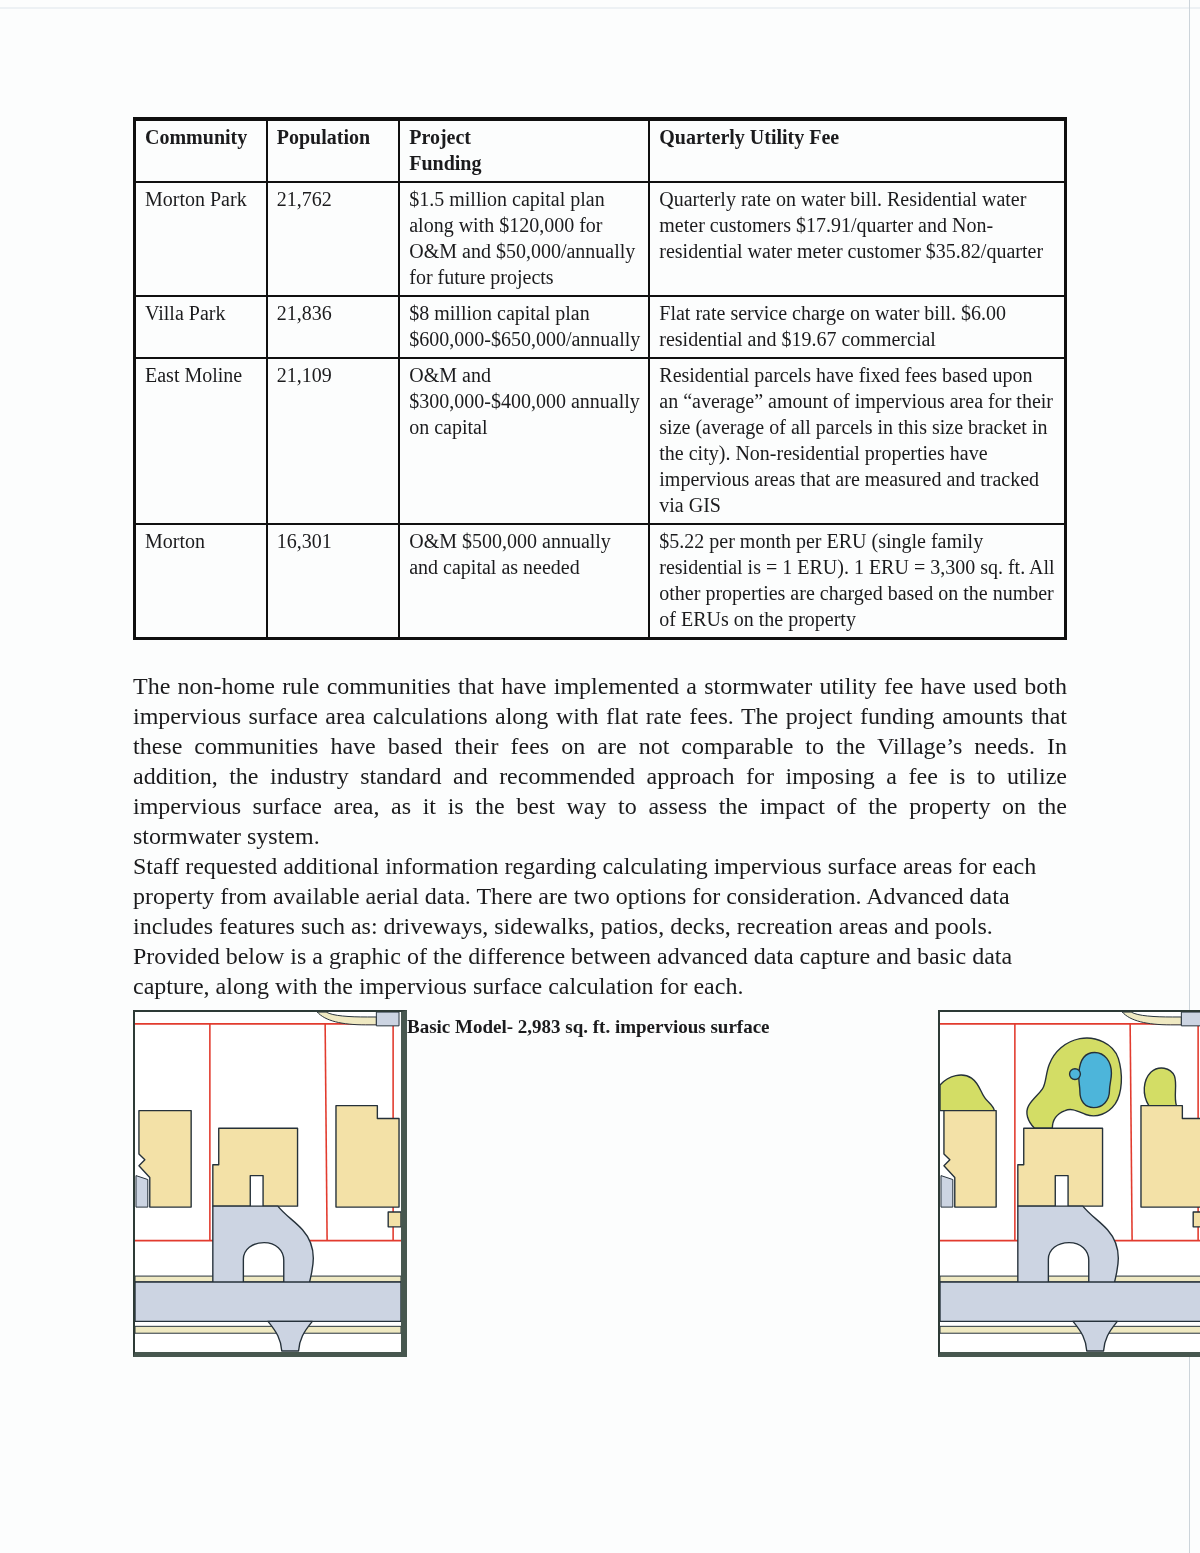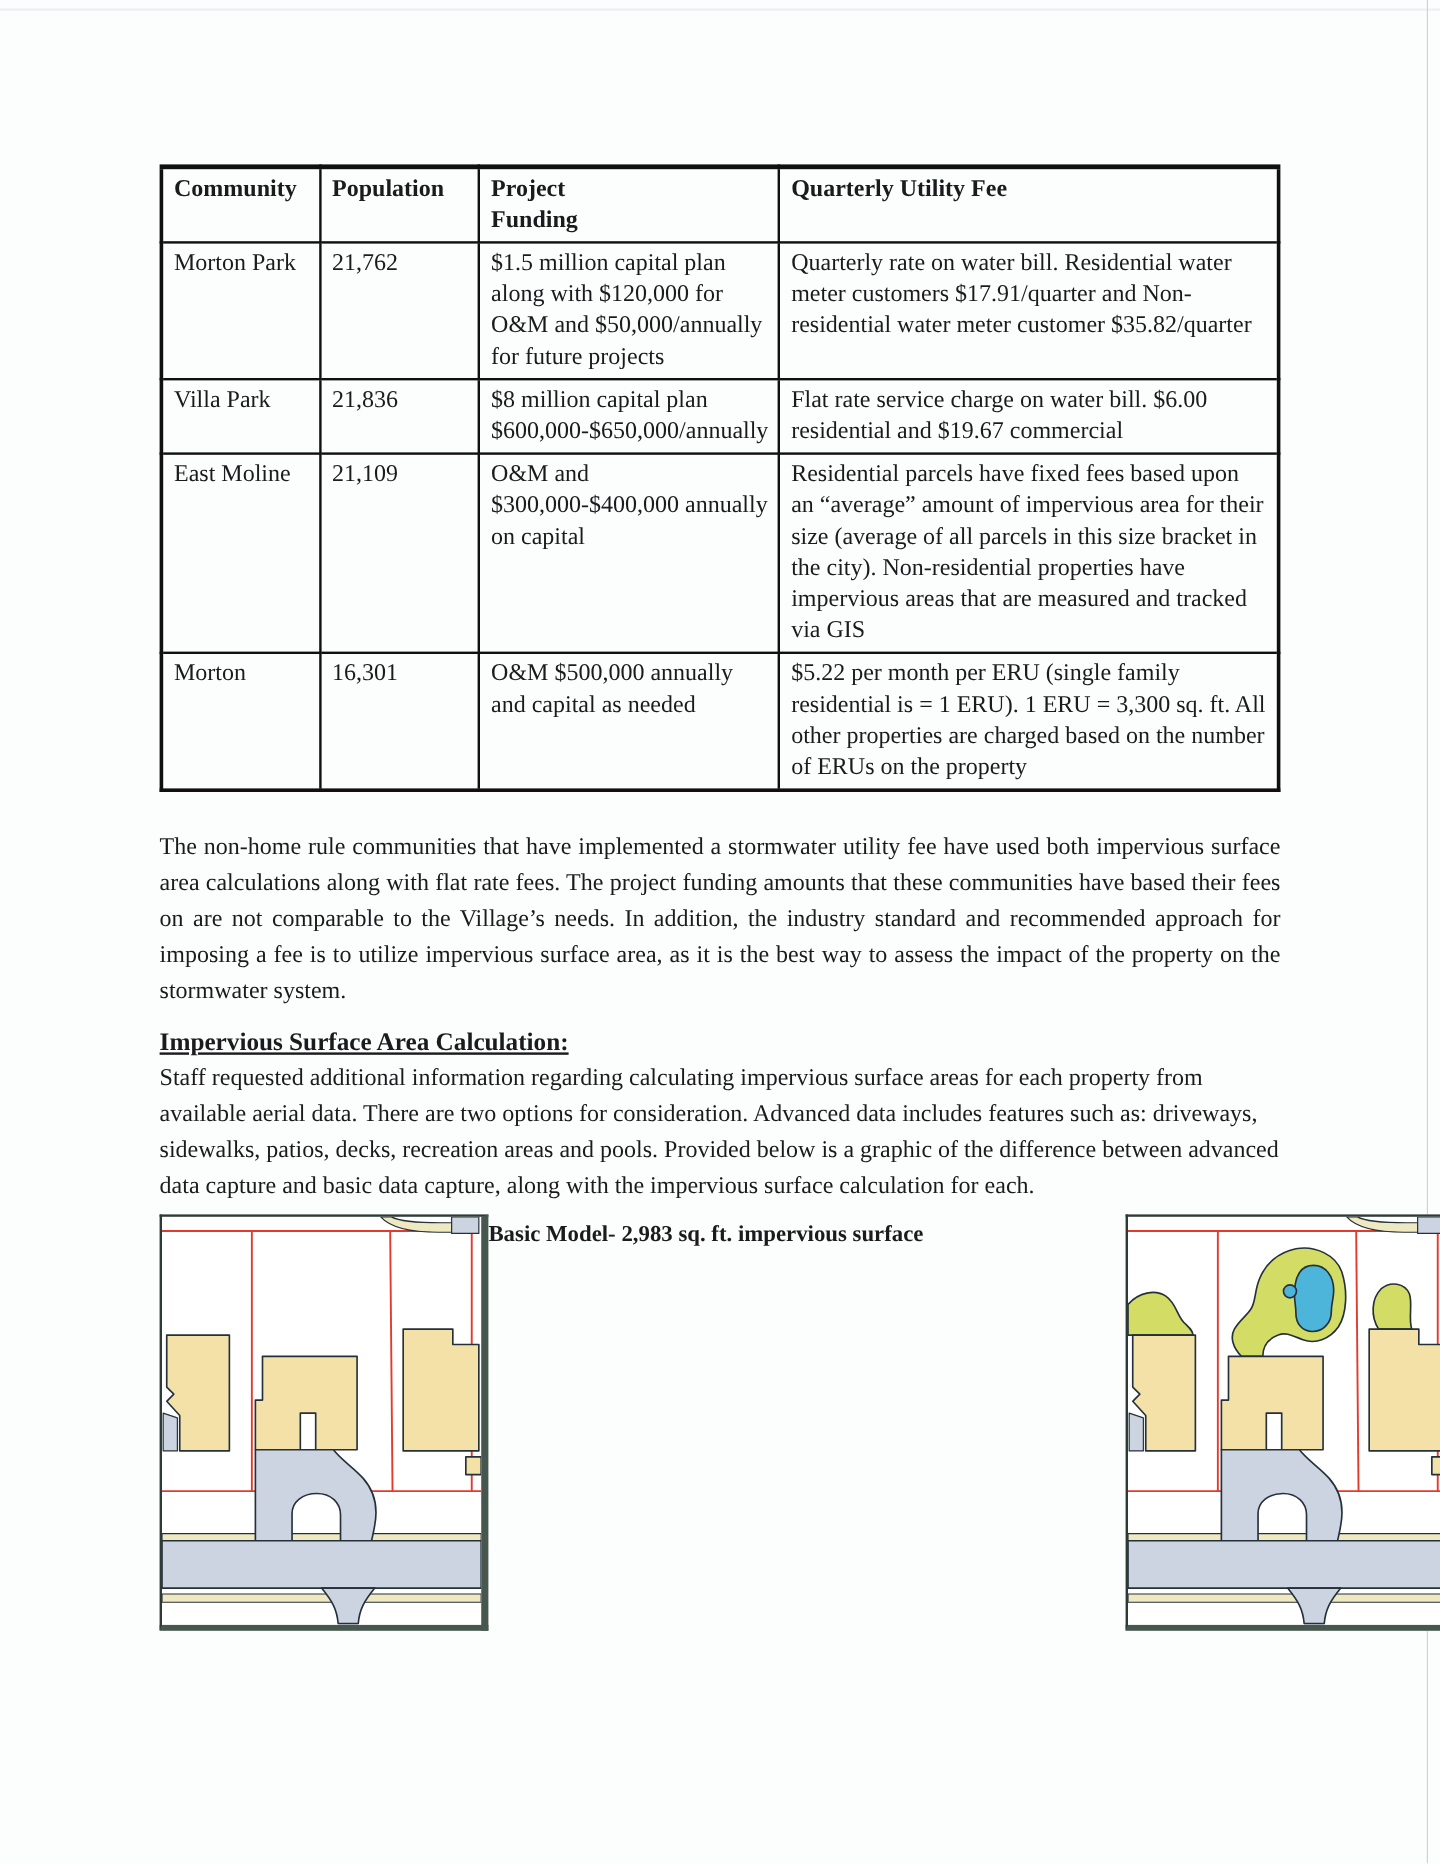--- a/index.html
+++ b/index.html
@@ -7,42 +7,42 @@
   body {
     background:#fcfdfd;
     color:#1b1b1d;
     font-family:"Liberation Serif","DejaVu Serif",serif;
     position:relative;
     overflow:hidden;
   }
   .scan-top-line { position:absolute; left:0; top:7px; width:100%; height:2px; background:#edf1f4; }
   .scan-edge-line { position:absolute; left:1189px; top:0; width:1px; height:100%; background:#ccd4da; }
 
-  .content { position:absolute; left:133px; top:137px; width:934px; }
+  .content { position:absolute; left:133px; top:117px; width:934px; }
 
   
   table.fee-table {
     border-collapse:collapse;
     width:934px;
     font-size:20px;
     line-height:26px;
   }
   table.fee-table th, table.fee-table td {
     border:2px solid #101010;
     vertical-align:top;
     text-align:left;
     padding:3px 8px 5px 9px;
   }
   table.fee-table { border:3px solid #101010; border-top-width:4px; }
   table.fee-table th { font-weight:bold; white-space:pre-line; }
   col.c1 { width:133px; } col.c2 { width:134px; } col.c3 { width:230px; } col.c4 { width:437px; }
   td.justify { text-align:justify;margin-top:16px; }
 
   
-  p.para { font-size:20px; line-height:30px; }
+  p.para { font-size:24px; line-height:30px; }
   p.para-justify { text-align:justify; }
   #intro-paragraph { margin-top:31px; }
   h3.section-heading {
     margin-top:12px;
     font-size:21px;
     line-height:30px;
     font-weight:bold;
     text-decoration:underline;
   }
 
@@ -114,21 +114,20 @@
         <td>Morton</td>
         <td>16,301</td>
         <td>O&amp;M $500,000 annually and capital as needed</td>
         <td class="justify">$5.22 per month per ERU (single family residential is = 1 ERU). 1 ERU = 3,300 sq. ft. All other properties are charged based on the number of ERUs on the property</td>
       </tr>
     </tbody>
   </table>
 
   <p class="para para-justify" id="intro-paragraph">The non-home rule communities that have implemented a stormwater utility fee have used both impervious surface area calculations along with flat rate fees. The project funding amounts that these communities have based their fees on are not comparable to the Village’s needs. In addition, the industry standard and recommended approach for imposing a fee is to utilize impervious surface area, as it is the best way to assess the impact of the property on the stormwater system.</p>
 
-  <h3 class="section-heading">Impervious Surface Area Calculation:</h3>
 
   <p class="para">Staff requested additional information regarding calculating impervious surface areas for each property from available aerial data. There are two options for consideration. Advanced data includes features such as: driveways, sidewalks, patios, decks, recreation areas and pools. Provided below is a graphic of the difference between advanced data capture and basic data capture, along with the impervious surface calculation for each.</p>
 
   <div class="figures">
 
     <div class="fig">
       <div class="map-frame">
         <svg viewBox="0 0 270 345">
           <rect x="0" y="0" width="270" height="345" fill="#ffffff"></rect>
           <g class="pl" stroke="#e23b2e">

